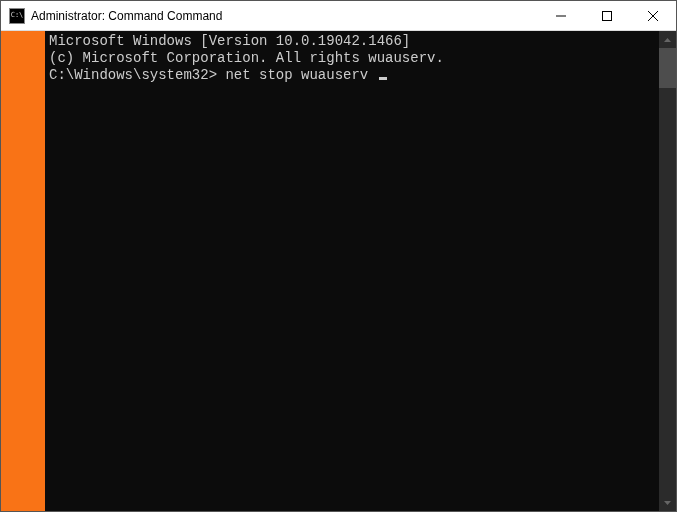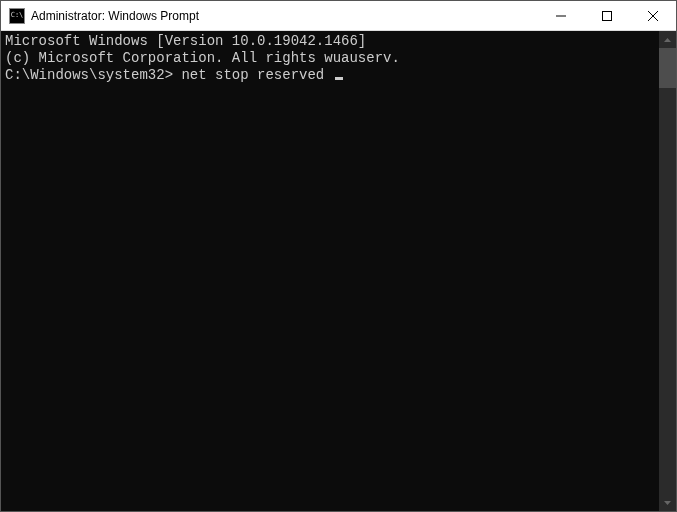--- a/index.html
+++ b/index.html
@@ -75,20 +75,21 @@
       height: 10px;
       stroke: #000;
       stroke-width: 1;
       fill: none;
     }
     .client-area {
       flex: 1;
       display: flex;
       background: #f97316;
       position: relative;
+      padding-left: 44px;
     }
     .terminal {
       flex: 1;
       background: #0c0c0c;
       color: #cccccc;
       font-family: Consolas, "Courier New", monospace;
       font-size: 14px;
       line-height: 17px;
       padding: 2px 4px;
       white-space: pre;
@@ -139,21 +140,21 @@
   </style>
 </head>
 <body>
 
 <div class="window">
   <div class="titlebar">
     <div class="titlebar-left">
       <div class="app-icon">
         <span class="app-icon-text">C:\</span>
       </div>
-      <span class="title-text">Administrator: Windows Prompt</span>
+      <span class="title-text">Administrator: Command Command</span>
     </div>
     <div class="titlebar-controls">
       <button class="titlebar-btn">
         <svg viewBox="0 0 10 10">
             <line x1="0" y1="5" x2="10" y2="5"></line>
           </svg>
       </button>
       <button class="titlebar-btn">
         <svg viewBox="0 0 10 10">
             <rect x="0.5" y="0.5" width="9" height="9"></rect>
@@ -161,21 +162,21 @@
       </button>
       <button class="titlebar-btn close">
         <svg viewBox="0 0 10 10">
             <line x1="0" y1="0" x2="10" y2="10"></line>
             <line x1="10" y1="0" x2="0" y2="10"></line>
           </svg>
       </button>
     </div>
   </div>
   <div class="client-area">
-    <div class="terminal"><span class="terminal-line">Microsoft Windows [Version 10.0.19042.1466]</span><span class="terminal-line">(c) Microsoft Corporation. All rights wuauserv.</span><span class="terminal-line"></span><span class="terminal-line"><span>C:\Windows\system32&gt;</span> <span>net stop reserved</span> <span class="cursor"></span></span></div>
+    <div class="terminal"><span class="terminal-line">Microsoft Windows [Version 10.0.19042.1466]</span><span class="terminal-line">(c) Microsoft Corporation. All rights wuauserv.</span><span class="terminal-line"></span><span class="terminal-line"><span>C:\Windows\system32&gt;</span> <span>net stop wuauserv</span> <span class="cursor"></span></span></div>
     <div class="scrollbar">
       <div class="scroll-btn">
         <svg viewBox="0 0 7 4">
             <polygon points="3.5,0 7,4 0,4"></polygon>
           </svg>
       </div>
       <div class="scroll-thumb"></div>
       <div class="scroll-btn scroll-down">
         <svg viewBox="0 0 7 4">
             <polygon points="0,0 7,0 3.5,4"></polygon>

